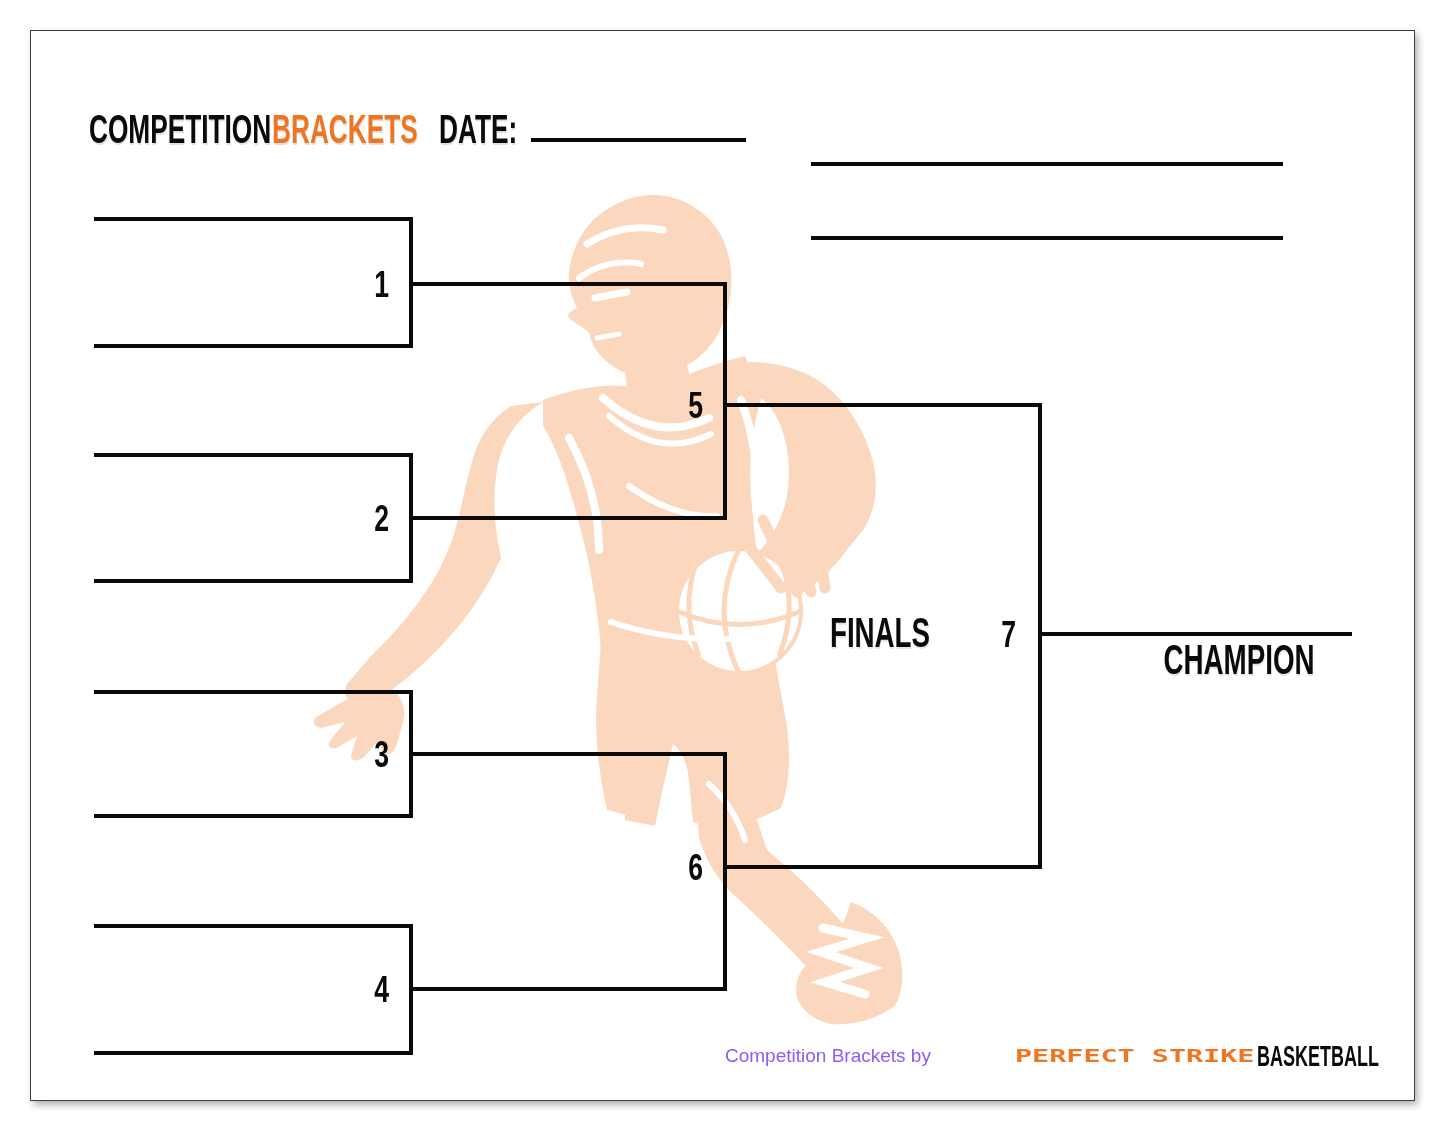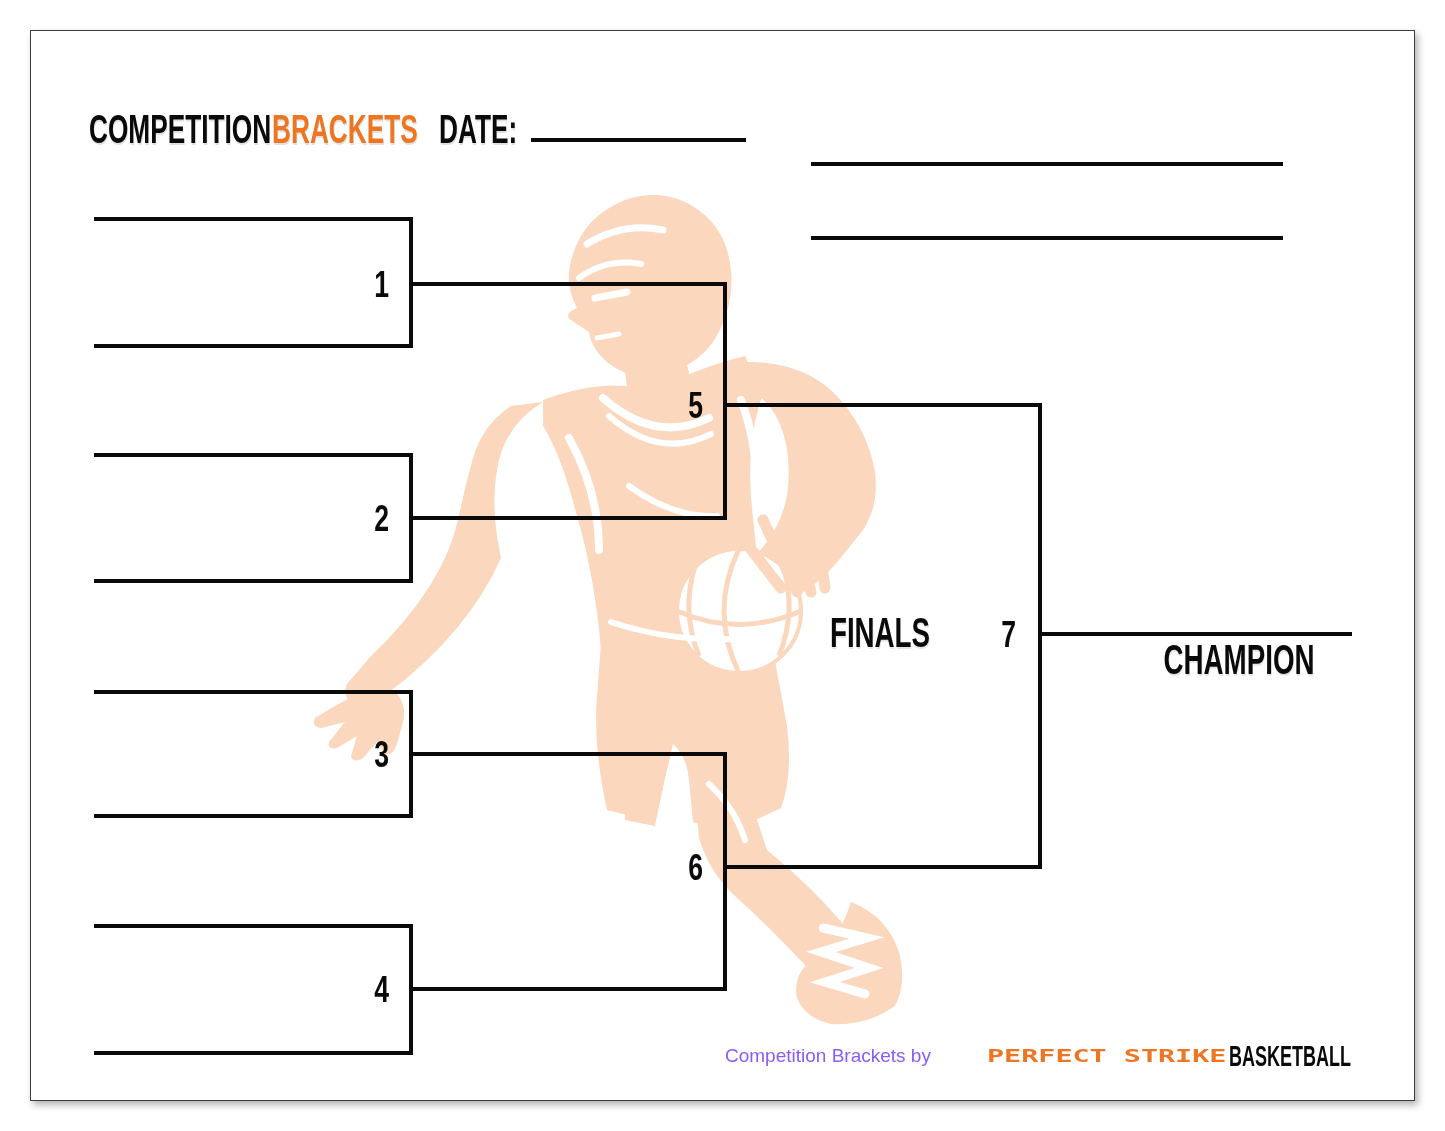--- a/index.html
+++ b/index.html
@@ -25,21 +25,21 @@
   .num .inner{display:inline-block;font-weight:bold;font-size:37px;line-height:1;color:var(--ink);
               transform:scaleX(0.72);transform-origin:right center;}
   
   .rlabel{position:absolute;transform:translate(-50%,-50%);white-space:nowrap;}
   .rlabel .inner{display:inline-block;font-weight:bold;font-size:42px;line-height:1;color:var(--ink);
                  transform:scaleX(0.66);transform-origin:center center;
                  text-shadow:1px 2px 0 rgba(0,0,0,0.10);}
   
   .footer{position:absolute;left:694px;top:1008px;height:34px;display:flex;align-items:center;}
   .credit{font-size:19px;color:#8b5cf6;white-space:nowrap;width:262px;}
-  .brand{width:242px;white-space:nowrap;}
+  .brand{width:242px;white-space:nowrap;margin-left:28px;}
   .brand .inner{display:inline-block;font-family:"DejaVu Sans Mono", monospace;font-weight:bold;
                 font-size:20px;line-height:1;color:var(--accent);letter-spacing:0px;
                 transform:scale(1.42,0.88);transform-origin:left center;}
   .brand2{white-space:nowrap;}
   .brand2 .inner{display:inline-block;font-weight:bold;font-size:30px;line-height:1;color:var(--ink);
                  transform:scaleX(0.60);transform-origin:left center;}
   .silhouette{position:absolute;left:280px;top:155px;width:620px;height:850px;z-index:0;}
   .ink{z-index:2;}
   .txt{z-index:3;}
 </style>

